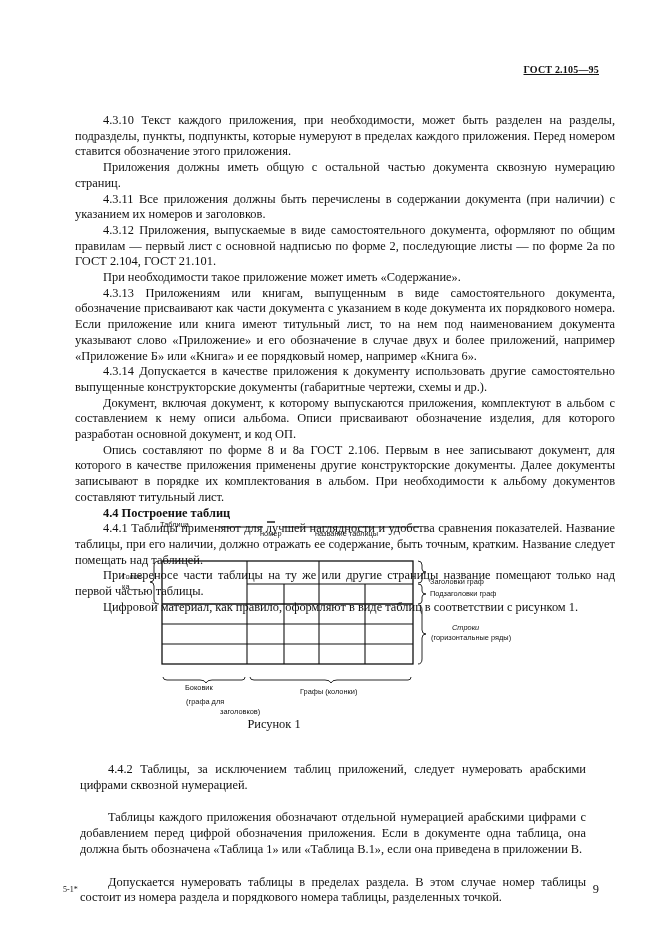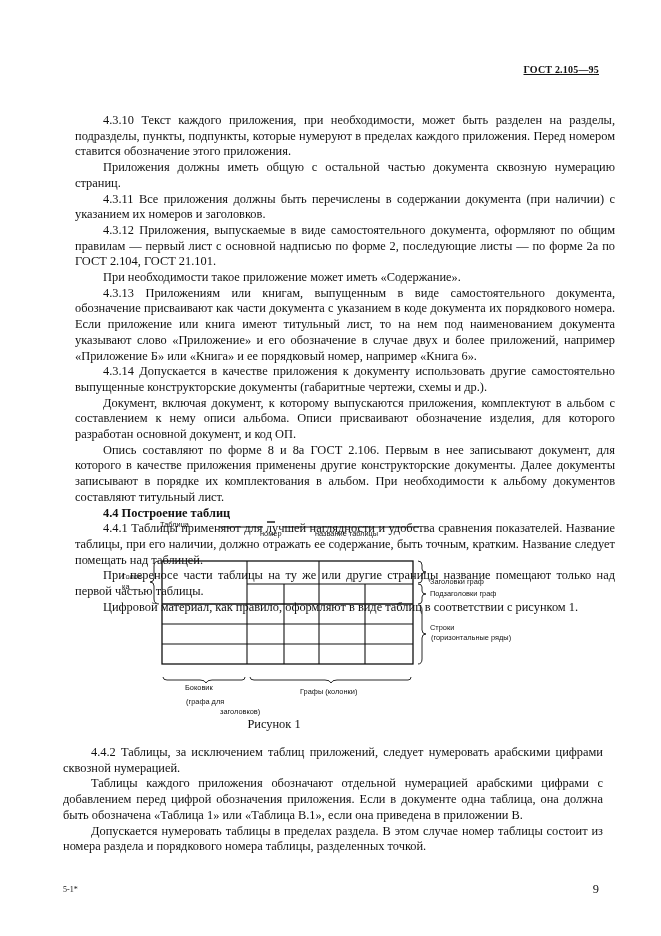--- a/index.html
+++ b/index.html
@@ -8,21 +8,21 @@
   .hdr{position:absolute;right:62px;top:64px;font-weight:bold;font-size:10px;letter-spacing:0.2px;text-decoration:underline;}
   .text{position:absolute;left:63px;width:540px;top:113px;font-size:12.4px;line-height:15.7px;text-align:justify;margin-left:12px;}
   .text p{margin:0;text-indent:28px;}
   .text p.h{font-weight:bold;}
   .fig{position:absolute;left:0;top:515px;width:661px;height:200px;}
   .fig svg{position:absolute;left:0;top:0;}
   .sans{font-family:"Liberation Sans","DejaVu Sans",sans-serif;}
   .lbl{position:absolute;font-size:7.4px;white-space:nowrap;}
   .caption{position:absolute;top:717px;left:0;width:548px;text-align:center;font-size:12.4px;}
   .text2{position:absolute;left:63px;width:540px;top:745px;font-size:12.4px;line-height:15.7px;text-align:justify;}
-  .text2 p{margin:0;text-indent:28px;}
+  .text2 p{margin:17px;text-indent:28px;}
   .foot-l{position:absolute;left:63px;top:885px;font-size:8px;}
   .foot-r{position:absolute;right:62px;top:882px;font-size:12.4px;}
 </style>
 </head>
 <body>
 
 <div class="hdr">ГОСТ 2.105—95</div>
 
 <div class="text">
   <p>4.3.10 Текст каждого приложения, при необходимости, может быть разделен на разделы, подразделы, пункты, подпункты, которые нумеруют в пределах каждого приложения. Перед номером ставится обозначение этого приложения.</p>
@@ -70,21 +70,21 @@
       <path d="M250 677 Q250 680 254 680 L325 680 Q330 680 331 683 Q332 680 337 680 L408 680 Q411 680 411 677" stroke-width="0.9"></path>
     </g>
   </svg>
   <span class="lbl" style="left:160px;top:5px;">Таблица</span>
   <span class="lbl" style="left:232px;top:14px;padding-left:28px;">номер</span>
   <span class="lbl" style="left:315px;top:14px;">название таблицы</span>
   <span class="lbl" style="left:122px;top:57px;">Голов-</span>
   <span class="lbl" style="left:122px;top:67px;">ка</span>
   <span class="lbl" style="left:430px;top:62px;">Заголовки граф</span>
   <span class="lbl" style="left:430px;top:74px;">Подзаголовки граф</span>
-  <span class="lbl" style="left:430px;top:108px;">Строки</span>
+  <span class="lbl" style="left:452px;top:108px;font-style:italic;">Строки</span>
   <span class="lbl" style="left:431px;top:118px;">(горизонтальные ряды)</span>
   <span class="lbl" style="left:185px;top:168px;">Боковик</span>
   <span class="lbl" style="left:186px;top:182px;">(графа для</span>
   <span class="lbl" style="left:184px;top:192px;margin-left:36px;">заголовков)</span>
   <span class="lbl" style="left:300px;top:172px;">Графы (колонки)</span>
 </div>
 
 <div class="caption">Рисунок 1</div>
 
 <div class="text2">

